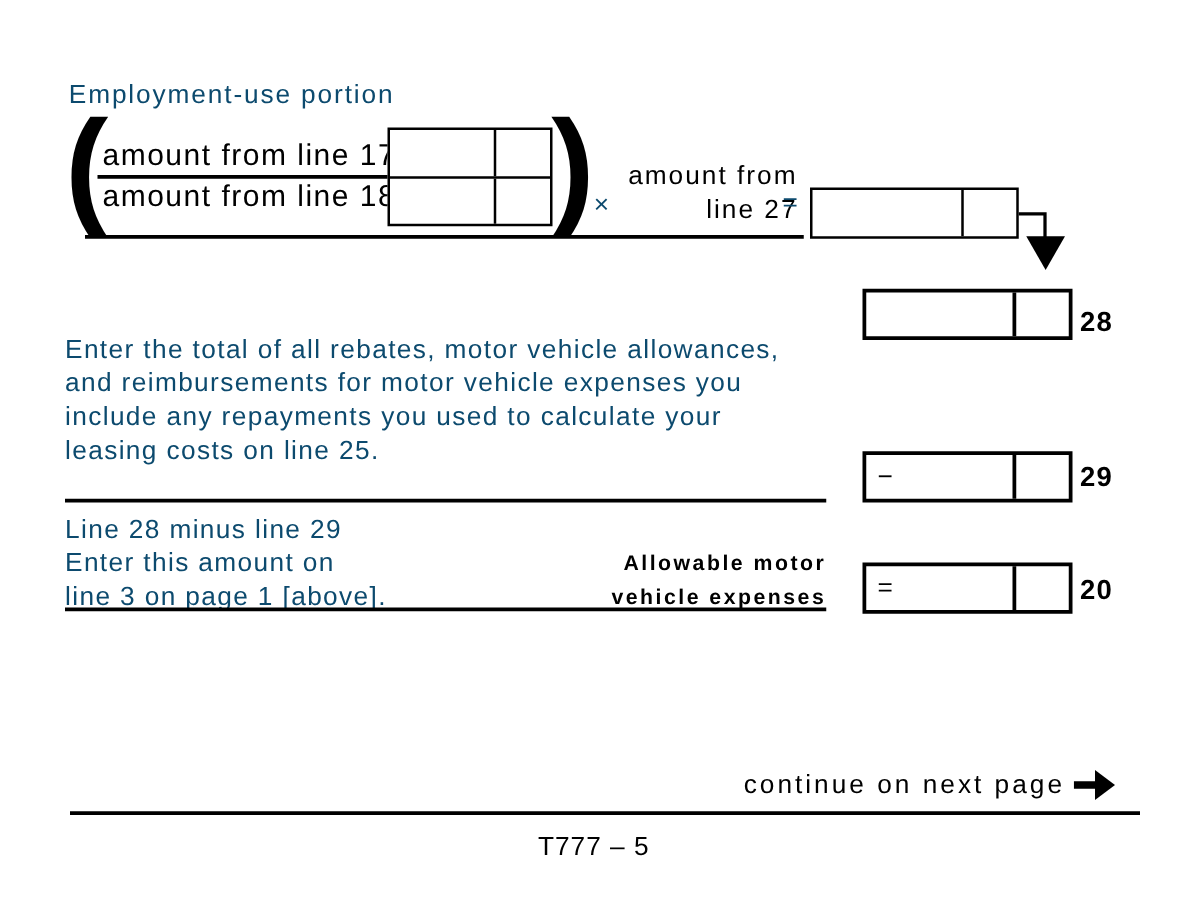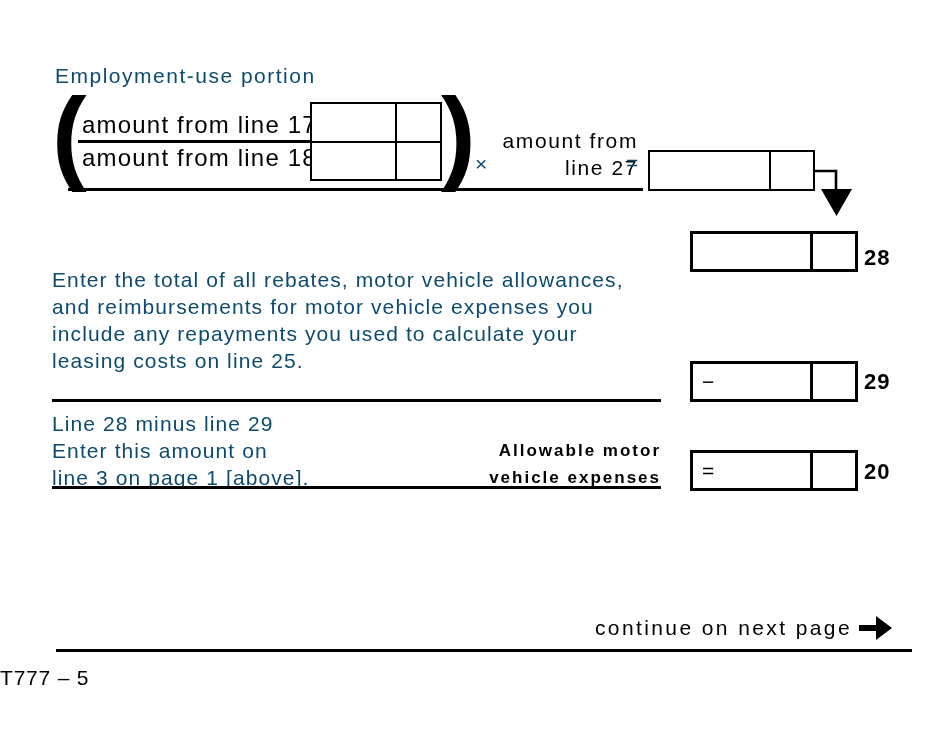--- a/index.html
+++ b/index.html
@@ -42,21 +42,21 @@
   .line-no { position: absolute; left: 864px; font-size: 22px; font-weight: bold; letter-spacing: 1px; line-height: 27px; }
 
   .rule { position: absolute; background: #000; }
 
   .right-label { position: absolute; text-align: right; font-weight: bold; font-size: 17px;
                  line-height: 27px; letter-spacing: 2px; white-space: nowrap; }
 
   .continue { position: absolute; top: 614px; right: 57px; display: flex; align-items: center; gap: 7px; }
   .continue .ct { font-size: 21px; line-height: 27px; letter-spacing: 2.4px; white-space: nowrap; }
 
-  .footer-num { position: absolute; left: 0; top: 666px; width: 950px; text-align: left;
+  .footer-num { position: absolute; left: 0; top: 666px; width: 950px; text-align: center;
                 font-size: 21px; letter-spacing: 0.8px; }
 
   svg { display: block; }
 </style>
 </head>
 <body>
 
 <div class="t" style="left:55px; top:62px; letter-spacing:1.5px;">Employment-use portion</div>
 
 <span class="paren" style="left:52px;">(</span>

